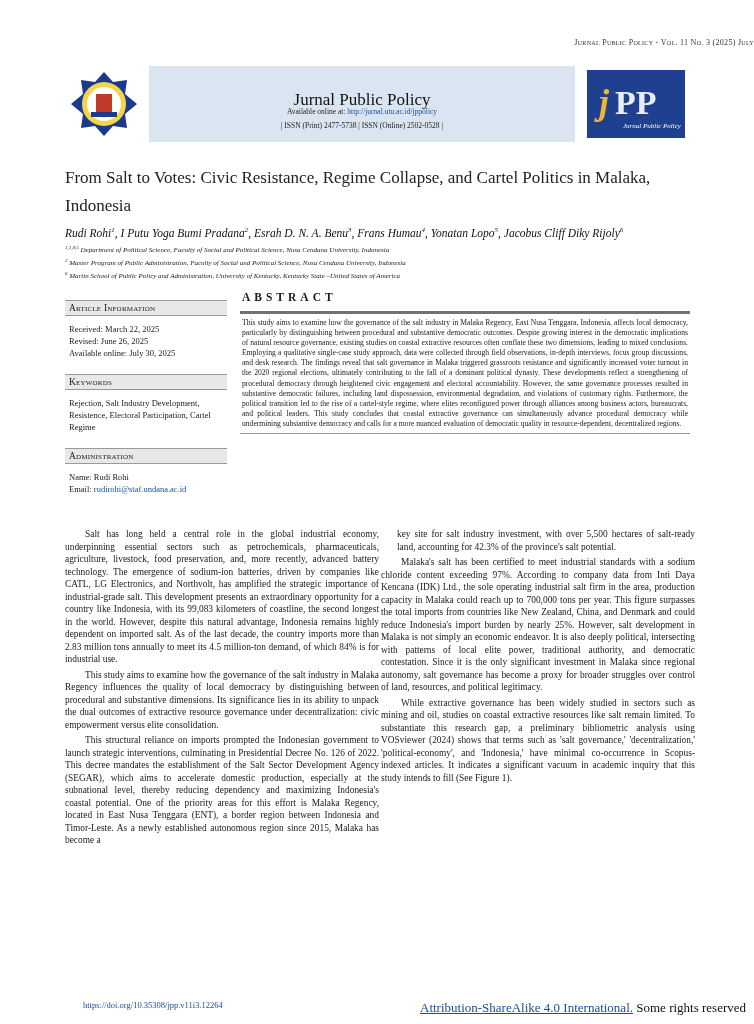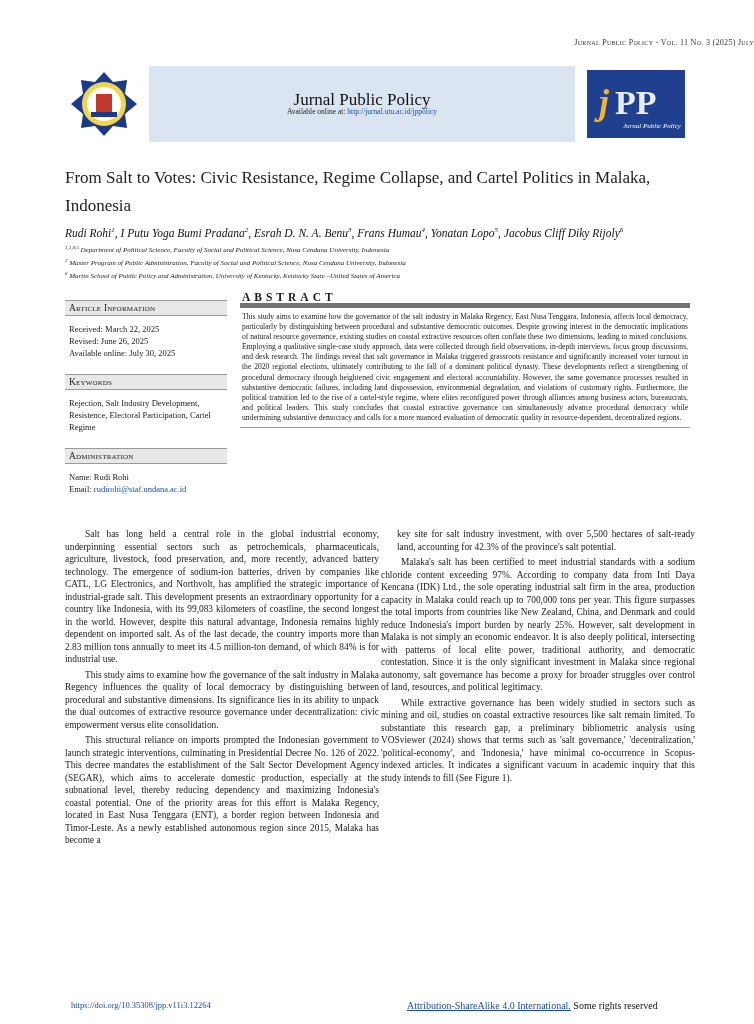--- a/index.html
+++ b/index.html
@@ -16,31 +16,31 @@
   .title { position:absolute; top:164px; left:65px; width:630px; font-size:17px; line-height:28px; color:#222; }
   .authors { position:absolute; top:226px; left:65px; width:630px; font-size:11.5px; font-style:italic; color:#111; }
   .authors sup { font-size:7px; }
   .affils { position:absolute; top:243px; left:65px; width:630px; font-size:7px; font-style:italic; line-height:10.5px; color:#222; }
   .affils sup { font-size:5px; }
   .left-col { position:absolute; top:291px; left:65px; width:162px; }
   .sec-head { background:#e8e8e8; border-top:1px solid #999; border-bottom:1px solid #999; font-size:9.5px; padding:2px 4px; font-variant:small-caps; letter-spacing:0.2px;margin-top:9px; }
   .sec-body { font-size:8.5px; line-height:12px; padding:7px 4px 6px; }
   .sec-body a { color:#1a4fa0; }
   .abstract { position:absolute; top:291px; left:240px; width:450px; }
-  .abs-head { font-size:11.5px; letter-spacing:4px; font-weight:bold; padding-left:2px; border-bottom:5px solid #737373; padding-bottom:0; }
+  .abs-head { font-size:11.5px; letter-spacing:4px; font-weight:bold; padding-left:2px; border-bottom:3px solid #737373; padding-bottom:8px; }
   .abs-text { font-size:7.6px; line-height:10.1px; text-align:justify; margin-top:4px; padding:0 2px; }
   .abs-rule { border-bottom:1px solid #999; margin-top:4px; }
   .col { position:absolute; top:528px; width:314px; font-size:9.4px; line-height:12.5px; text-align:justify; }
   .col1 { left:65px; }
   .col2 { left:381px; top:528px; }
   .col p { margin:0 0 3px; text-indent:20px; }
   .col p.noind { text-indent:0;margin-left:16px; }
   .intro-h { font-weight:bold; font-size:10px; margin-bottom:3px; }
-  .footer-left { position:absolute; top:1000px; left:71px; font-size:8.5px; color:#1a4fa0; }
-  .footer-right { position:absolute; top:1000px; left:407px; font-size:10px; color:#111; }
+  .footer-left { position:absolute; top:1000px; left:83px; font-size:8.5px; color:#1a4fa0; }
+  .footer-right { position:absolute; top:1000px; left:420px; font-size:13px; color:#111; }
   .footer-right a { color:#1a4fa0; text-decoration:underline; }
 </style>
 </head>
 <body>
 
 <div class="running-head">Jurnal Public Policy - Vol. 11 No. 3 (2025) July</div>
 
 <div class="banner">
   <div class="logo-left">
     <svg width="70" height="68" viewBox="0 0 70 68">
@@ -49,20 +49,21 @@
       <circle cx="35" cy="34" r="17" fill="#fff"></circle>
       <rect x="27" y="24" width="16" height="18" fill="#c0392b"></rect>
       <rect x="22" y="42" width="26" height="5" fill="#1b3a8c"></rect>
     </svg>
   </div>
   <div class="banner-mid">
     <div class="avail">
       <span>Available online at: </span><a>http://jurnal.utu.ac.id/jppolicy</a>
     </div>
     <div class="jtitle">Jurnal Public Policy</div>
+    <div class="issn">|   ISSN (Print) 2477-5738   |   ISSN (Online) 2502-0528   |</div>
   </div>
   <div class="logo-right">
     <svg width="98" height="68" viewBox="0 0 98 68">
       <rect width="98" height="68" fill="#1f3f8f"></rect>
       <text x="12" y="44" font-size="36" font-family="Liberation Serif, serif" font-style="italic" font-weight="bold" fill="#f2b531">j</text>
       <text x="28" y="44" font-size="34" font-family="Liberation Serif, serif" font-weight="bold" fill="#e8eef8">PP</text>
       <text x="36" y="58" font-size="7" font-family="Liberation Serif, serif" font-style="italic" fill="#fff">Jurnal Public Policy</text>
     </svg>
   </div>
 </div>

